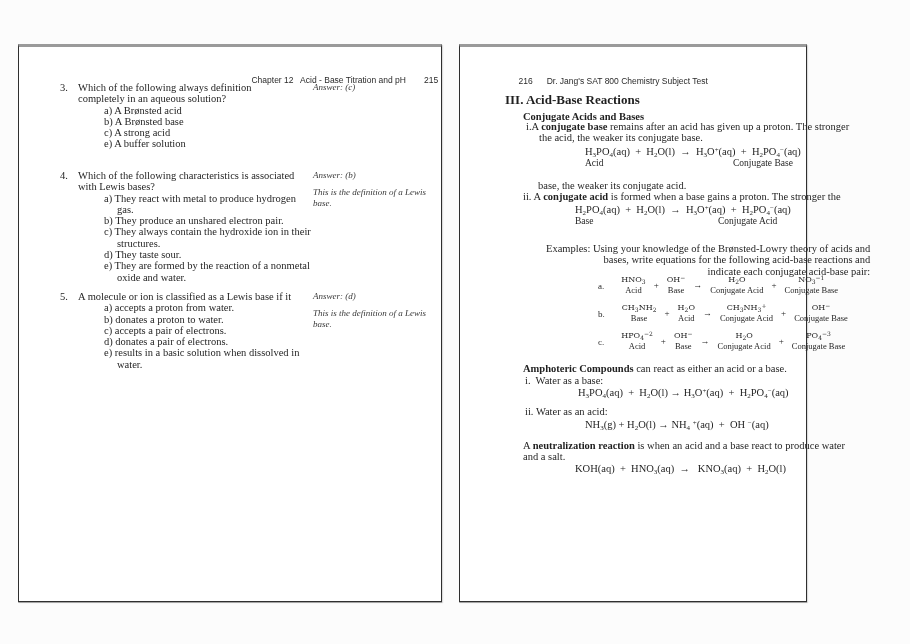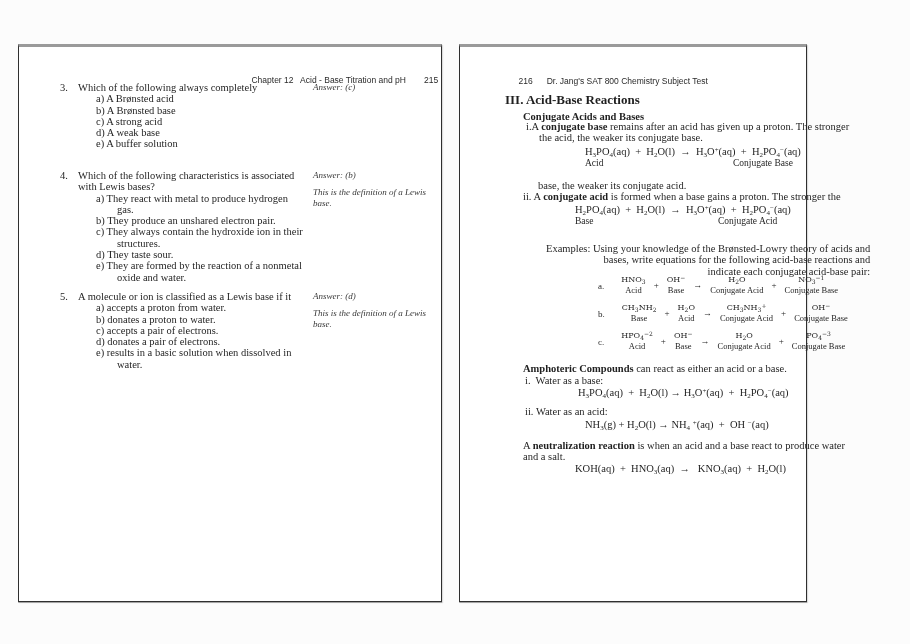--- a/index.html
+++ b/index.html
@@ -19,21 +19,21 @@
   sup{font-size:7px;vertical-align:3.5px;line-height:0;}
   b{font-weight:bold;}
 
   
   .l-header{position:absolute;left:223px;top:18px;font-family:"Liberation Sans",sans-serif;
     font-size:8.5px;color:#2a2a2a;white-space:pre;}
   .l-header .pgnum{margin-left:18px;}
   .question{position:absolute;left:41px;display:flex;}
   .qnum{width:18px;font-size:10.5px;line-height:11.3px;}
   .qlines{width:260px;}
-  .qlines .opt{margin-left:18px;}
+  .qlines .opt{margin-left:26px;}
   .qlines .optc{margin-left:39px;}
   .answer{position:absolute;left:294px;width:128px;font-style:italic;color:#3a3a3a;}
   .ans-label{font-size:9px;line-height:11px;}
   .ans-expl{margin-top:6px;}
   .ans-expl .ln{font-size:9px;line-height:11px;white-space:pre;}
 
   
   .r-header{position:absolute;left:49px;top:19px;font-family:"Liberation Sans",sans-serif;
     font-size:8.5px;color:#2a2a2a;white-space:pre;}
   .r-header .btitle{margin-left:14px;}
@@ -76,25 +76,25 @@
 <body>
 
 <div class="page" id="page-left">
   <div class="l-header">
     <span>Chapter 12   Acid - Base Titration and pH</span><span class="pgnum">215</span>
   </div>
 
   <div class="question" style="top:35px">
     <span class="qnum">3.</span>
     <div class="qlines">
-        <div class="ln">Which of the following always completely</div>
+        <div class="ln">Which of the following always definition</div>
+        <div class="ln">completely in an aqueous solution?</div>
         <div class="ln opt">a) A Brønsted acid</div>
         <div class="ln opt">b) A Brønsted base</div>
         <div class="ln opt">c) A strong acid</div>
-        <div class="ln opt">d) A weak base</div>
         <div class="ln opt">e) A buffer solution</div>
       </div>
   </div>
   <div class="answer" style="top:35px">
     <div class="ans-label ln">Answer: (c)</div>
   </div>
 
   <div class="question" style="top:123px">
     <span class="qnum">4.</span>
     <div class="qlines">

